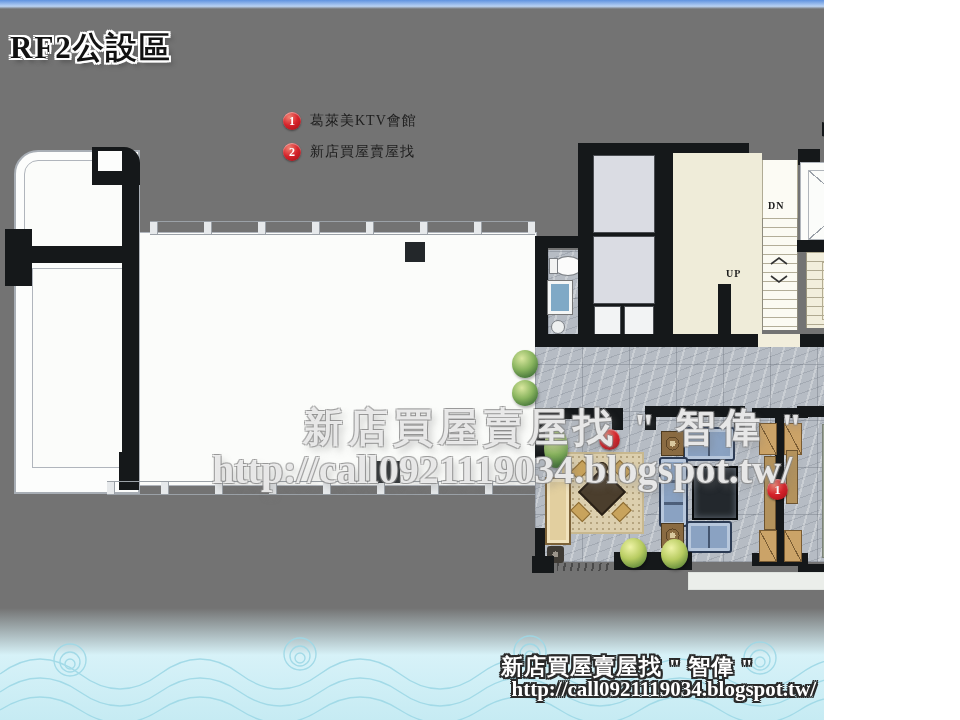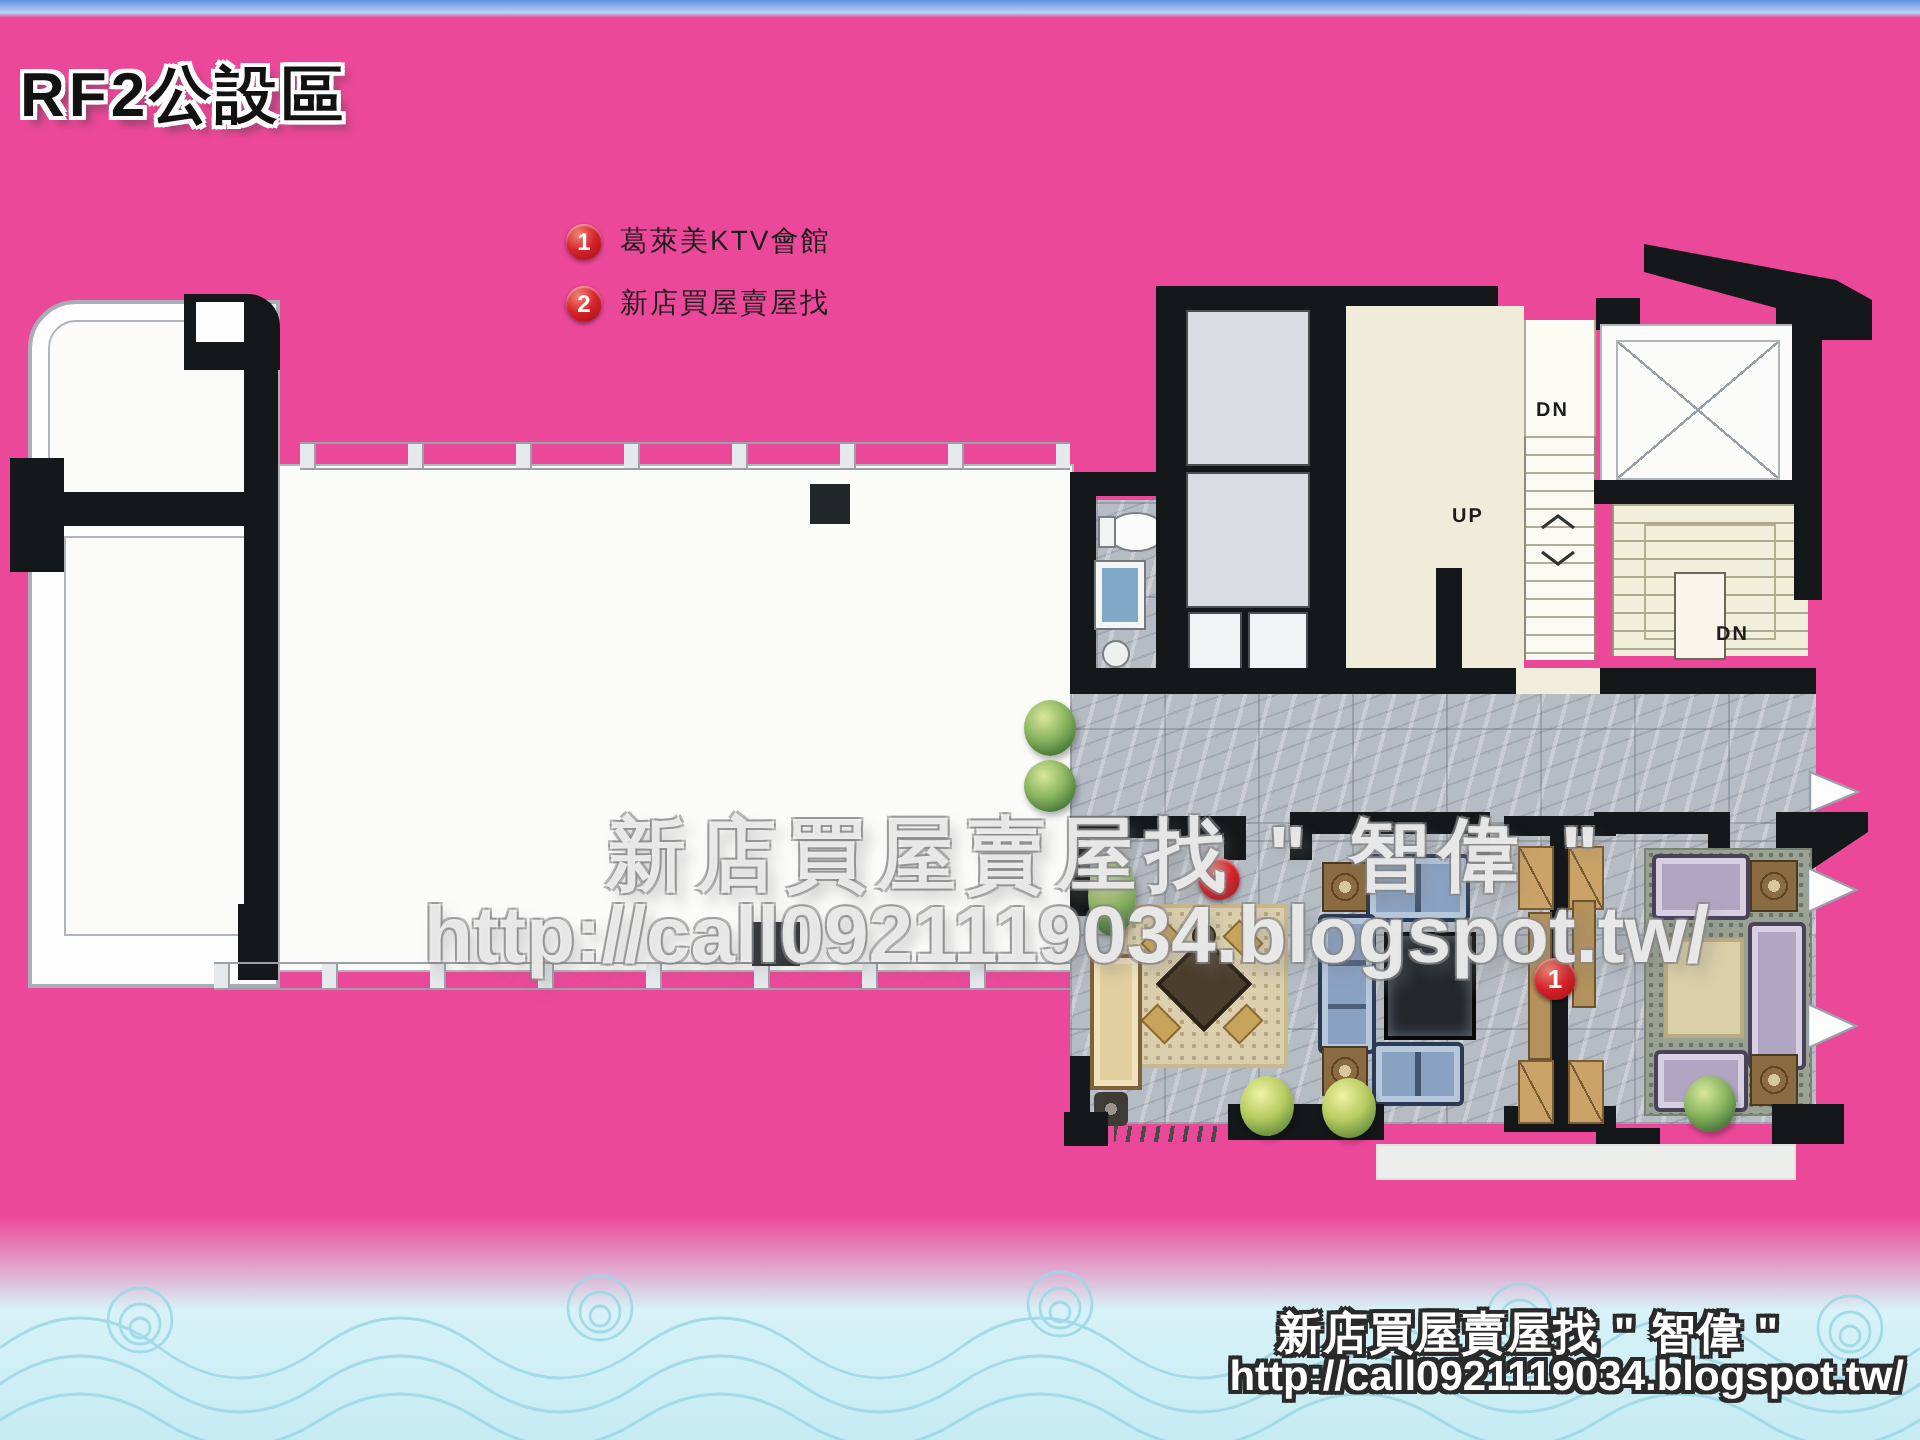--- a/index.html
+++ b/index.html
@@ -1,17 +1,17 @@
 <!DOCTYPE html>
 <html><head>
 <meta charset="utf-8">
 <style>
   html,body{margin:0;padding:0;background:#fff;}
-  .stage{position:relative;width:960px;height:720px;overflow:hidden;background:#ec4899;
-         font-family:Liberation Sans, sans-serif;}
+  .stage{position:relative;width:824px;height:720px;overflow:hidden;background:#737373;
+         font-family:Liberation Serif, serif;}
   .abs{position:absolute;}
   .w{position:absolute;background:#15181a;}
   :root{--xc:#9aa0a8;}
   .cross{background-image:
     linear-gradient(to top right, rgba(0,0,0,0) calc(50% - 0.6px), var(--xc) calc(50% - 0.6px), var(--xc) calc(50% + 0.6px), rgba(0,0,0,0) calc(50% + 0.6px)),
     linear-gradient(to bottom right, rgba(0,0,0,0) calc(50% - 0.6px), var(--xc) calc(50% - 0.6px), var(--xc) calc(50% + 0.6px), rgba(0,0,0,0) calc(50% + 0.6px));}
   .room{position:absolute;background:#fbfcfa;border:1px solid #b0b5bc;}
   .marble{position:absolute;background-color:#b6bcc4;background-image:
     repeating-linear-gradient(90deg, rgba(92,99,110,.32) 0 1px, rgba(0,0,0,0) 1px 47px),
     repeating-linear-gradient(0deg, rgba(92,99,110,.32) 0 1px, rgba(0,0,0,0) 1px 47px),
@@ -106,21 +106,21 @@
     <div class="abs" style="left:551px;top:320px;width:12px;height:12px;background:#eef0f0;border:1px solid #7b7f84;border-radius:50%;"></div>
 
     <div class="w" style="left:578px;top:143px;width:95px;height:202px;"></div>
     <div class="abs cross" style="left:593px;top:155px;width:60px;height:76px;background:#dadce3;border:1px solid #4a4d52;--xc:#6d7076;"></div>
     <div class="abs cross" style="left:593px;top:236px;width:60px;height:66px;background:#dadce3;border:1px solid #4a4d52;--xc:#6d7076;"></div>
     <div class="abs cross" style="left:594px;top:306px;width:25px;height:33px;background:#f2f3f4;border:1px solid #4a4d52;"></div>
     <div class="abs cross" style="left:624px;top:306px;width:28px;height:33px;background:#f2f3f4;border:1px solid #4a4d52;"></div>
 
     <div class="abs" style="left:673px;top:153px;width:89px;height:193px;background:#efecd9;"></div>
     <div class="w" style="left:673px;top:143px;width:76px;height:10px;"></div>
-    <div class="lbl" style="left:726px;top:253px;">UP</div>
+    <div class="lbl" style="left:726px;top:268px;">UP</div>
     <div class="w" style="left:718px;top:284px;width:13px;height:61px;"></div>
 
     <div class="abs" style="left:762px;top:160px;width:34px;height:58px;border-left:1px solid #b0ab94;border-right:1px solid #b0ab94;background:#fcfbf4;"></div>
     <div class="stair" style="left:762px;top:218px;width:34px;height:112px;border-left:1px solid #8d8a7c;border-right:1px solid #8d8a7c;background-color:#fbfaf2;"></div>
     <div class="lbl" style="left:768px;top:200px;">DN</div>
     <svg class="abs" style="left:768px;top:256px;" width="22" height="28" viewBox="0 0 22 28">
       <polyline points="3,8 11,2 19,8" fill="none" stroke="#333" stroke-width="1.6"></polyline>
       <polyline points="3,20 11,26 19,20" fill="none" stroke="#333" stroke-width="1.6"></polyline>
     </svg>
 

